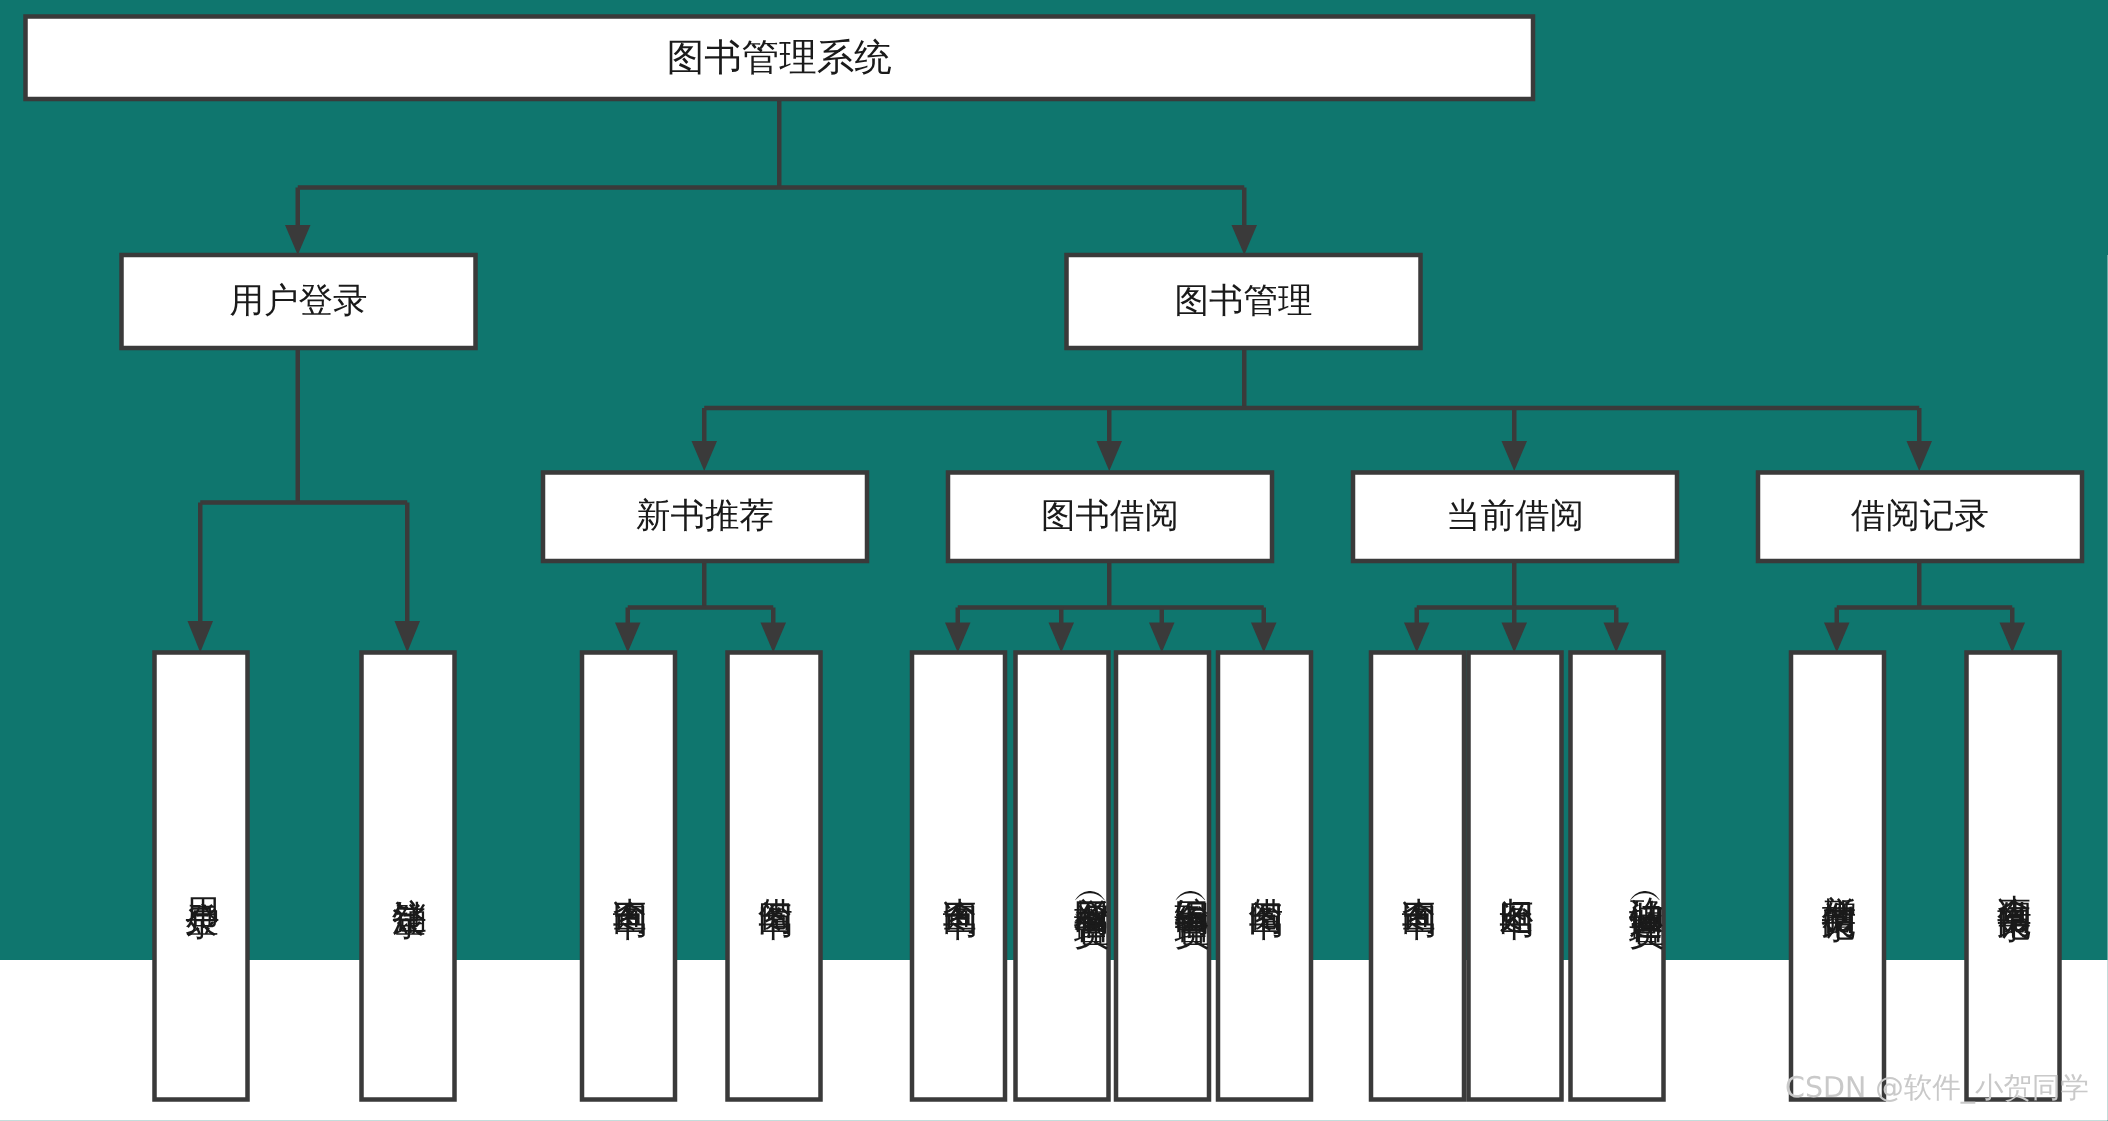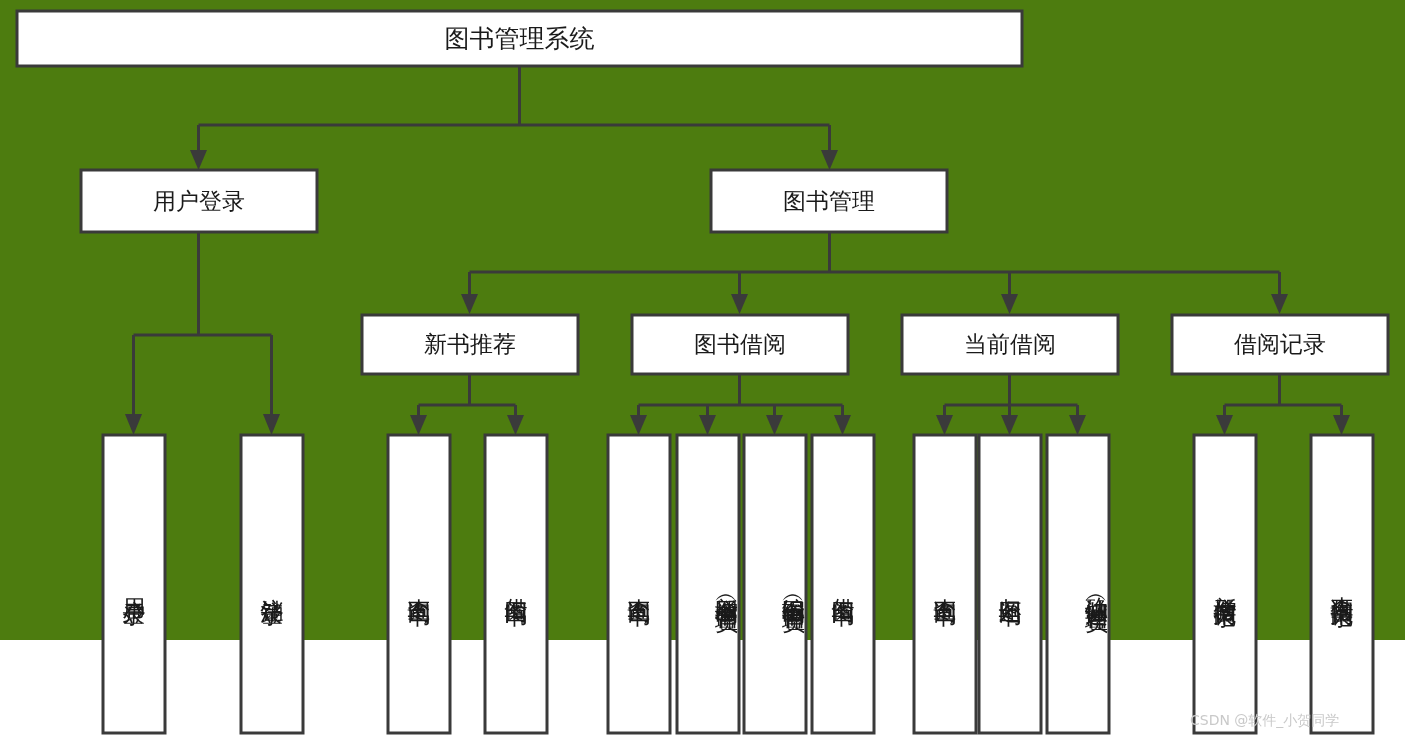--- a/index.html
+++ b/index.html
@@ -11,21 +11,21 @@
   body {
     width: 1405px;
     height: 747px;
     overflow: hidden;
     font-family: "DejaVu Sans", "Liberation Sans", sans-serif;
   }
   #diagram-root {
     position: relative;
     width: 1405px;
     height: 640px;
-    background: #4d7c0f;
+    background: #0f766e;
   }
   svg#flow-svg {
     position: absolute;
     top: 0;
     left: 0;
     width: 1405px;
     height: 747px;
     display: block;
   }
   .node-rect {
@@ -63,21 +63,21 @@
     line-height: 1.08;
     color: #1a1a1a;
     letter-spacing: 2px;
     white-space: nowrap;
     text-align: center;
     pointer-events: none;
   }
   .watermark {
     position: absolute;
     font-family: "DejaVu Sans", "Liberation Sans", sans-serif;
-    font-size: 14px;
+    font-size: 19px;
     color: #c9c9c9;
     white-space: nowrap;
     left: 1190px;
     top: 712px;
   }
 </style>
 </head>
 <body>
 
 <div id="diagram-root">

